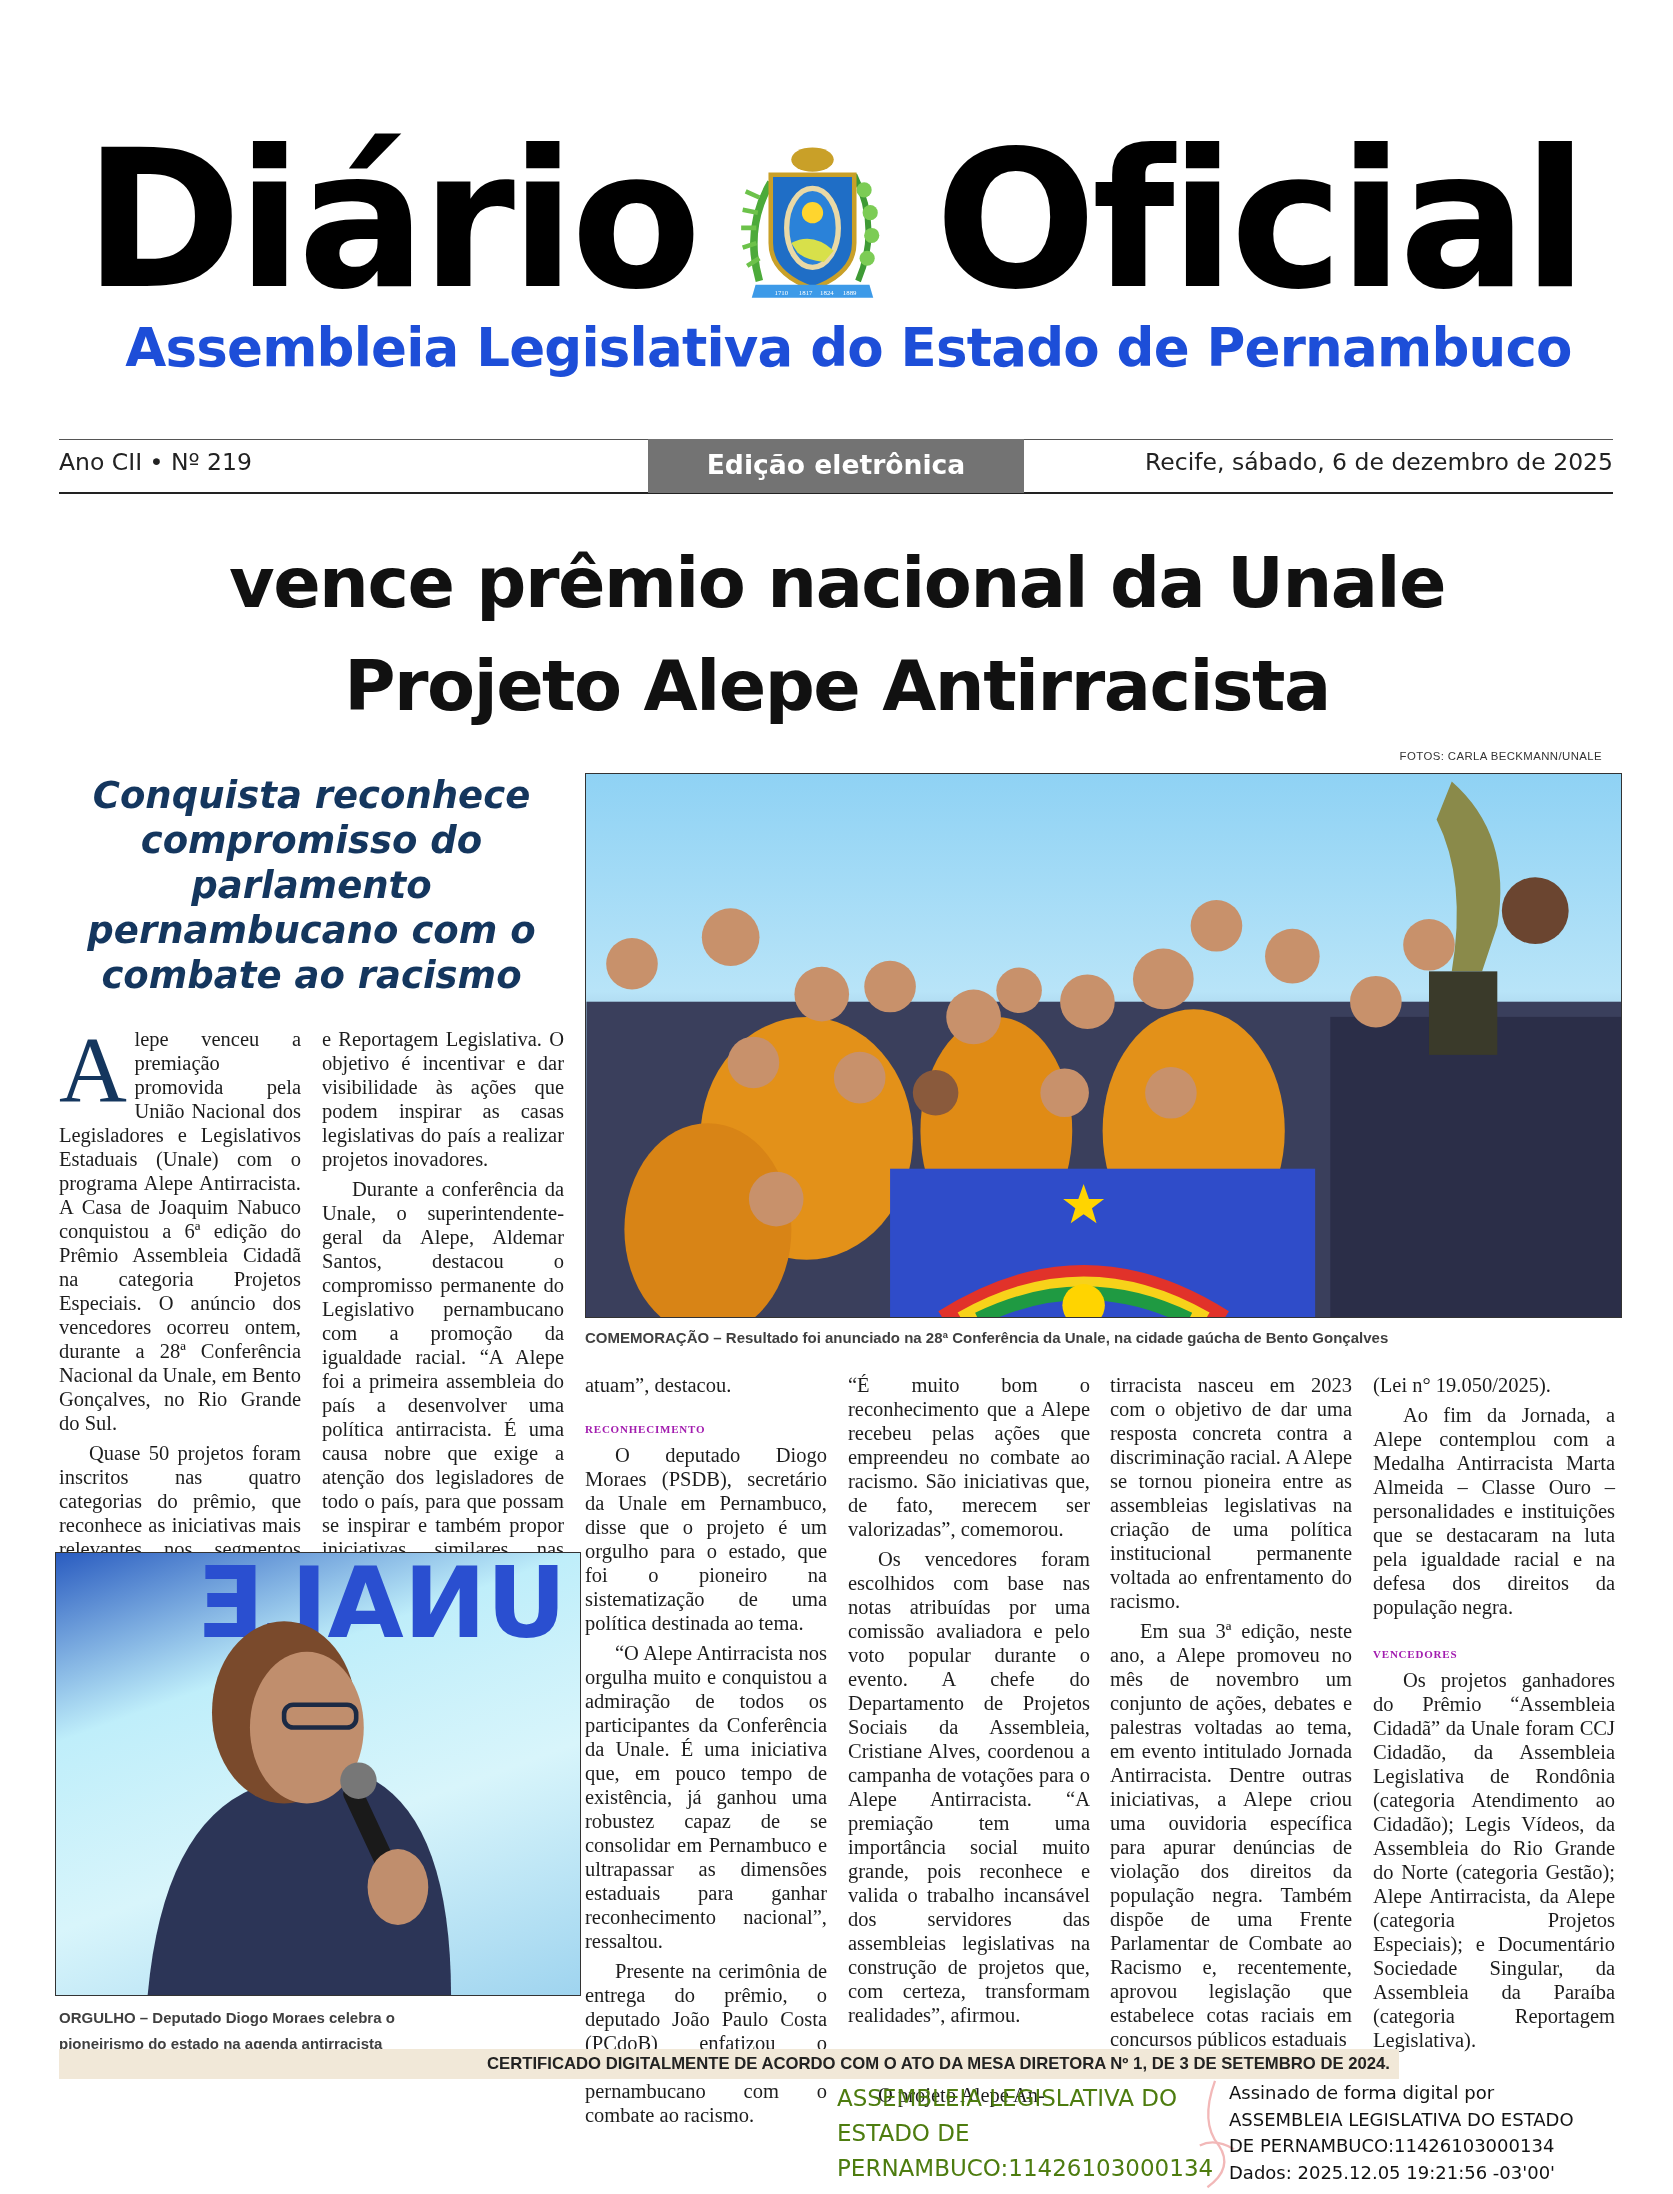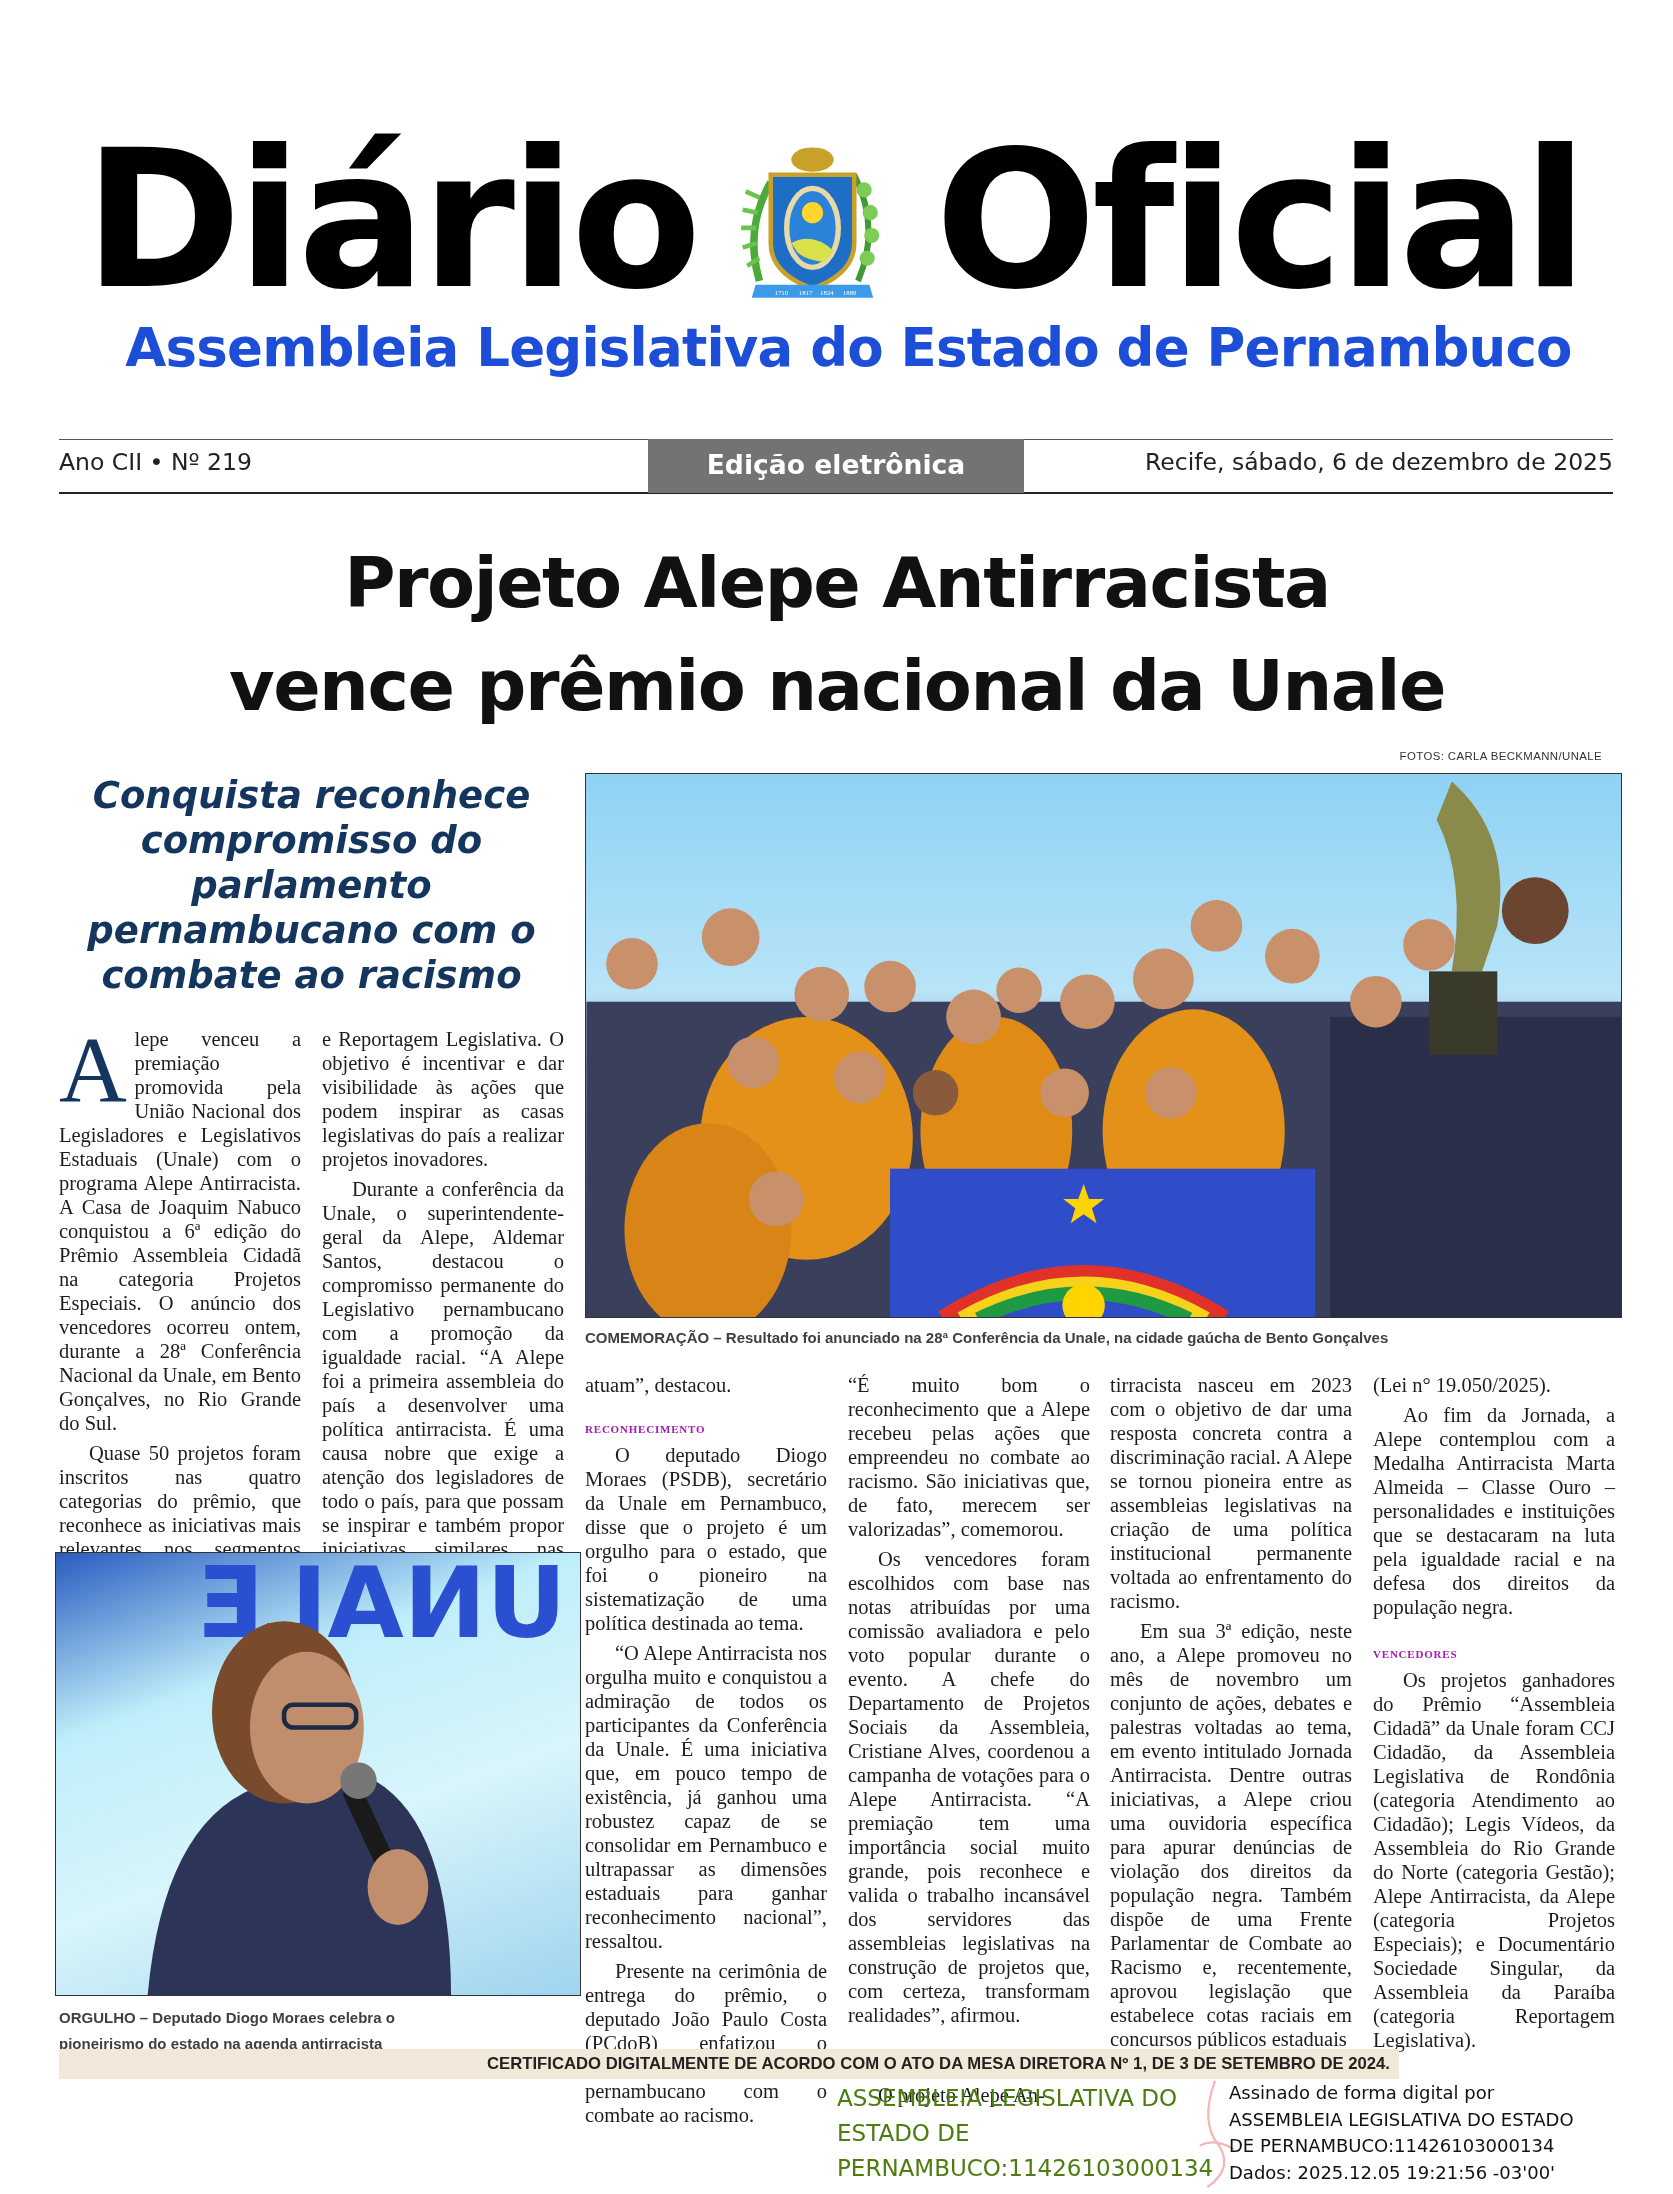--- a/index.html
+++ b/index.html
@@ -100,22 +100,22 @@
   <div class="mast-sub">Assembleia Legislativa do Estado de Pernambuco</div>
 </header>
 
 <div class="info-bar">
   <span class="info-left">Ano CII • Nº 219</span>
   <span class="info-mid">Edição eletrônica</span>
   <span class="info-right">Recife, sábado, 6 de dezembro de 2025</span>
 </div>
 
 <h1 class="headline">
+  <div>vence prêmio nacional da Unale</div>
   <div>Projeto Alepe Antirracista</div>
-  <div>vence prêmio nacional da Unale</div>
 </h1>
 
 <div class="photo-credit">FOTOS: CARLA BECKMANN/UNALE</div>
 
 <h2 class="subhead">Conquista reconhece compromisso do parlamento pernambucano com o combate ao racismo</h2>
 
 <div class="photo-main">
   <svg width="1037" height="545" viewBox="0 0 1365 718">
 
     <rect x="0" y="300" width="1365" height="418" fill="#3a3f5c"></rect>

